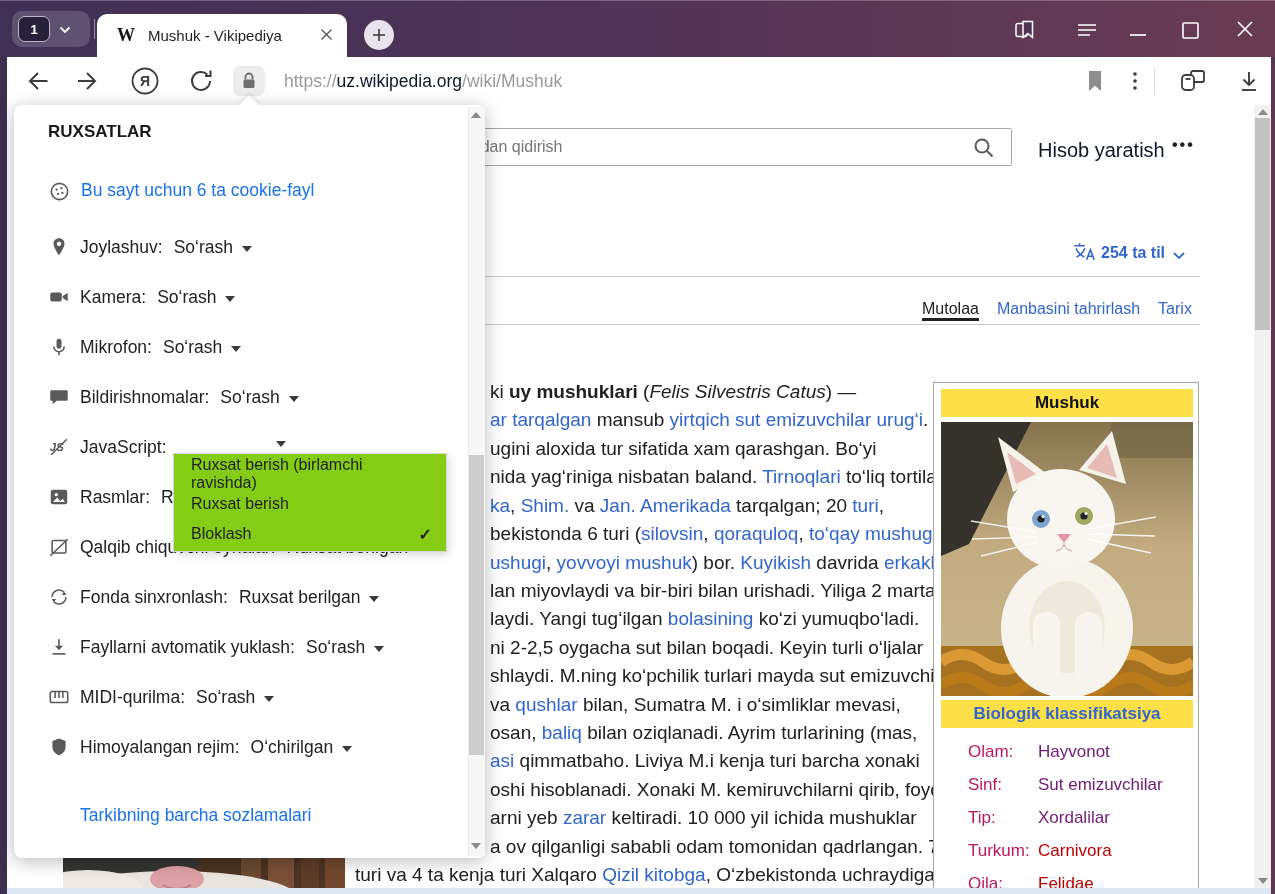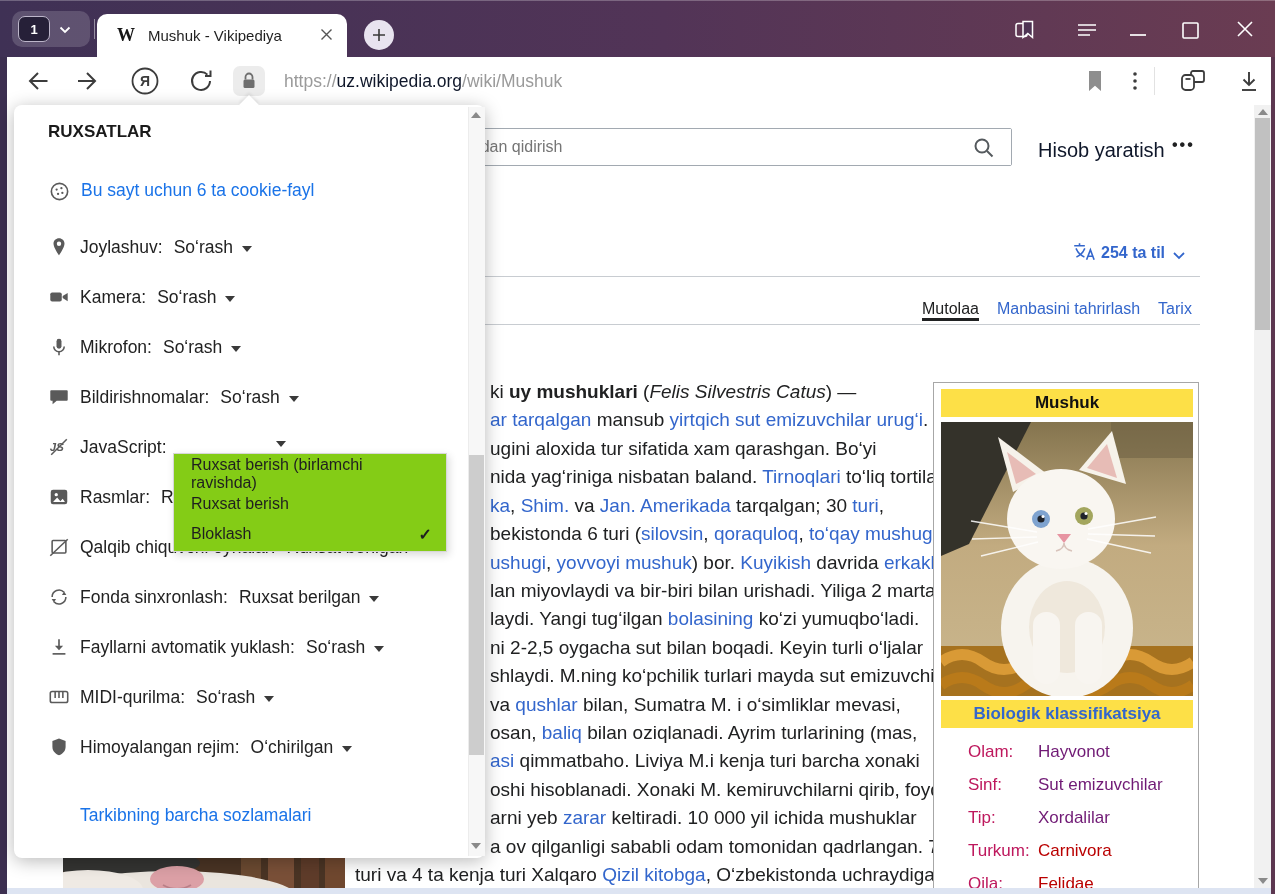--- a/index.html
+++ b/index.html
@@ -279,21 +279,21 @@
       <span class="wtab">Manbasini tahrirlash</span>
       <span class="wtab">Tarix</span>
     </div>
   <div class="abs" id="hdr-line2"></div>
 
   <div>
       <div class="article-line" style="left: 490px; top: 378px;"><span class="seg-p">ki </span><span class="seg-b">uy mushuklari</span><span class="seg-p"> (</span><span class="seg-i">Felis Silvestris Catus</span><span class="seg-p">) —</span></div>
       <div class="article-line" style="left: 490px; top: 406px;"><span class="seg-l">ar tarqalgan</span><span class="seg-p"> mansub </span><span class="seg-l">yirtqich sut emizuvchilar urugʻi</span><span class="seg-p">.</span></div>
       <div class="article-line" style="left: 490px; top: 435px;"><span class="seg-p">ugini aloxida tur sifatida xam qarashgan. Boʻyi</span></div>
       <div class="article-line" style="left: 490px; top: 463px;"><span class="seg-p">nida yagʻriniga nisbatan baland. </span><span class="seg-l">Tirnoqlari</span><span class="seg-p"> toʻliq tortiladi.</span></div>
-      <div class="article-line" style="left: 490px; top: 492px;"><span class="seg-l">ka</span><span class="seg-p">, </span><span class="seg-l">Shim.</span><span class="seg-p"> va </span><span class="seg-l">Jan. Amerikada</span><span class="seg-p"> tarqalgan; 30 </span><span class="seg-l">turi</span><span class="seg-p">,</span></div>
+      <div class="article-line" style="left: 490px; top: 492px;"><span class="seg-l">ka</span><span class="seg-p">, </span><span class="seg-l">Shim.</span><span class="seg-p"> va </span><span class="seg-l">Jan. Amerikada</span><span class="seg-p"> tarqalgan; 20 </span><span class="seg-l">turi</span><span class="seg-p">,</span></div>
       <div class="article-line" style="left: 490px; top: 520px;"><span class="seg-p">bekistonda 6 turi (</span><span class="seg-l">silovsin</span><span class="seg-p">, </span><span class="seg-l">qoraquloq</span><span class="seg-p">, </span><span class="seg-l">toʻqay mushugi</span><span class="seg-p">,</span></div>
       <div class="article-line" style="left: 490px; top: 549px;"><span class="seg-l">ushugi</span><span class="seg-p">, </span><span class="seg-l">yovvoyi mushuk</span><span class="seg-p">) bor. </span><span class="seg-l">Kuyikish</span><span class="seg-p"> davrida </span><span class="seg-l">erkaklari</span></div>
       <div class="article-line" style="left: 490px; top: 577px;"><span class="seg-p">lan miyovlaydi va bir-biri bilan urishadi. Yiliga 2 marta 1</span></div>
       <div class="article-line" style="left: 490px; top: 605px;"><span class="seg-p">laydi. Yangi tugʻilgan </span><span class="seg-l">bolasining</span><span class="seg-p"> koʻzi yumuqboʻladi.</span></div>
       <div class="article-line" style="left: 490px; top: 634px;"><span class="seg-p">ni 2-2,5 oygacha sut bilan boqadi. Keyin turli oʻljalar</span></div>
       <div class="article-line" style="left: 490px; top: 662px;"><span class="seg-p">shlaydi. M.ning koʻpchilik turlari mayda sut emizuvchilar</span></div>
       <div class="article-line" style="left: 490px; top: 691px;"><span class="seg-p">va </span><span class="seg-l">qushlar</span><span class="seg-p"> bilan, Sumatra M. i oʻsimliklar mevasi,</span></div>
       <div class="article-line" style="left: 490px; top: 719px;"><span class="seg-p">osan, </span><span class="seg-l">baliq</span><span class="seg-p"> bilan oziqlanadi. Ayrim turlarining (mas,</span></div>
       <div class="article-line" style="left: 490px; top: 747px;"><span class="seg-l">asi</span><span class="seg-p"> qimmatbaho. Liviya M.i kenja turi barcha xonaki</span></div>
       <div class="article-line" style="left: 490px; top: 776px;"><span class="seg-p">oshi hisoblanadi. Xonaki M. kemiruvchilarni qirib, foyda</span></div>

